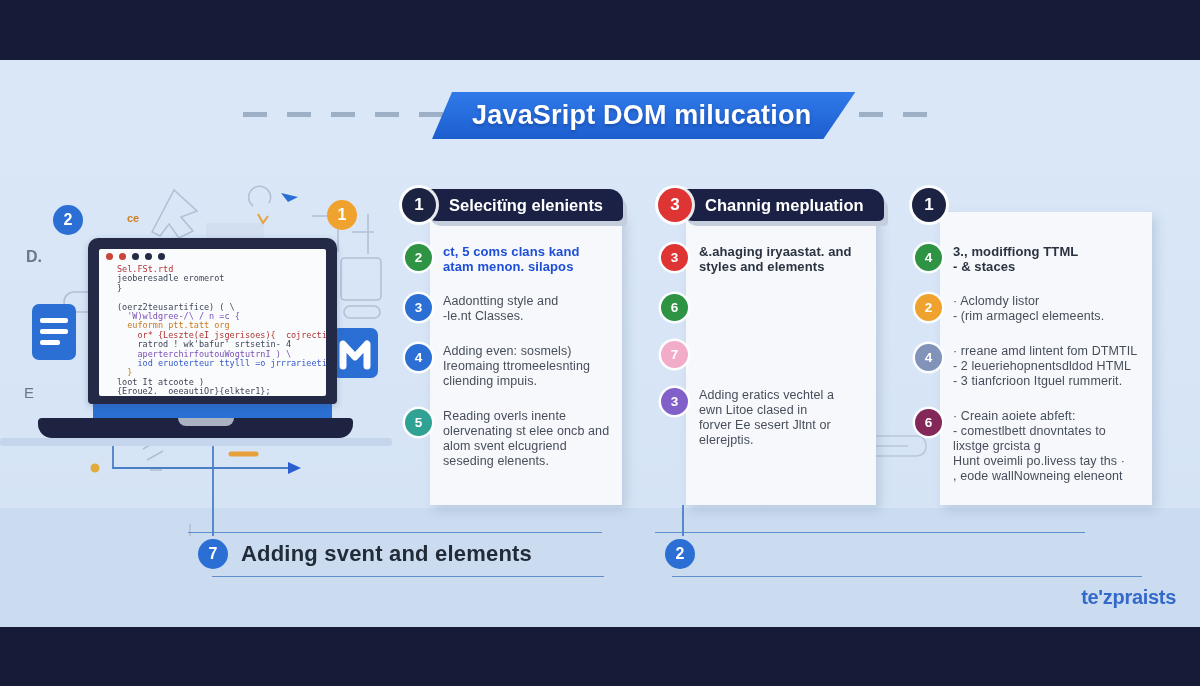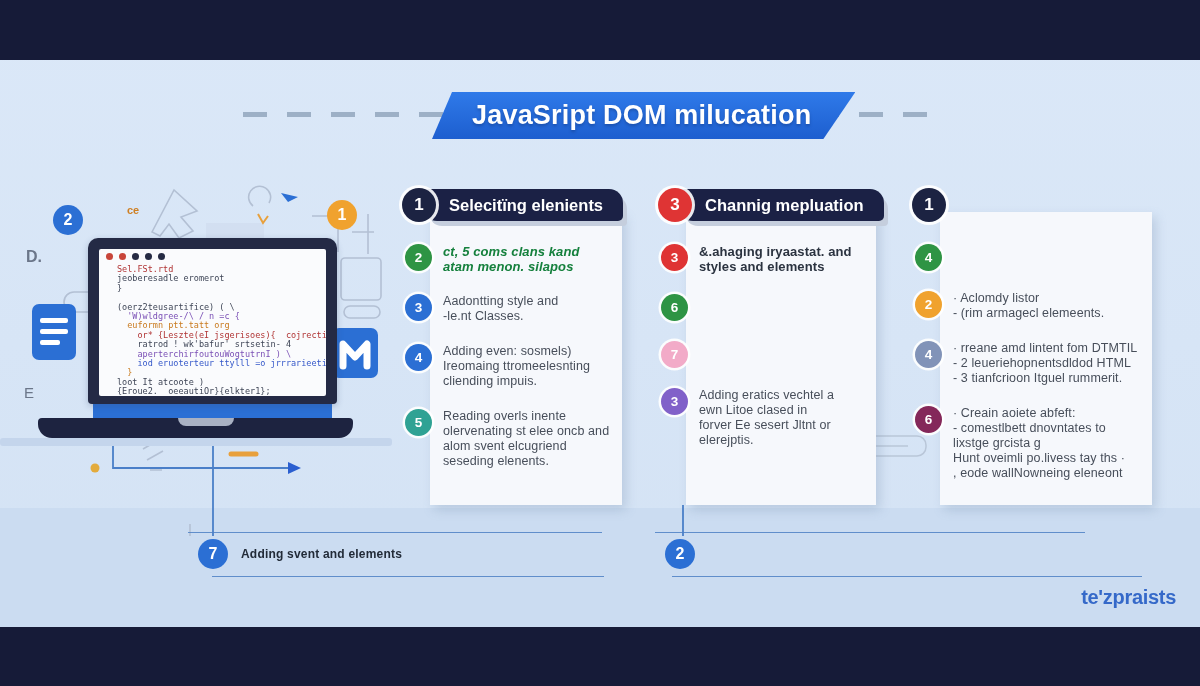--- a/index.html
+++ b/index.html
@@ -45,21 +45,21 @@
   .mini-blue{left:53px;top:205px;background:#2b6fd4;}
   .mini-orange{left:327px;top:200px;background:#f0a22e;}
   .tile{position:absolute;border-radius:7px;background:#2b6fd4;z-index:1;}
   .tile-list{left:32px;top:304px;width:44px;height:56px;}
   .tile-list i{display:block;height:5px;background:#fff;border-radius:2px;margin:0 8px;}
   .tile-list i:nth-child(1){margin-top:14px;} .tile-list i+i{margin-top:6px;} .tile-list i:nth-child(3){margin-right:16px;}
   .tile-mail{left:332px;top:328px;width:46px;height:50px;}
   .letter{position:absolute;color:#6b7689;z-index:1;font-weight:bold;}
   .letter-d{left:26px;top:248px;font-size:16px;}
   .letter-e{left:24px;top:384px;font-size:15px;font-weight:normal;}
-  .letter-ce{left:127px;top:204px;font-size:11px;color:#cf8024;}
+  .letter-ce{left:127px;top:212px;font-size:11px;color:#cf8024;}
   
   .column{position:absolute;top:212px;height:293px;background:#f6f8fc;z-index:2;
     box-shadow:4px 5px 10px rgba(110,135,170,.28);}
   .column[data-col="0"]{left:430px;width:192px;}
   .column[data-col="1"]{left:686px;width:190px;}
   .column[data-col="2"]{left:940px;width:212px;}
   .col-header{position:absolute;left:-28px;top:-24px;display:flex;align-items:center;z-index:3;}
   .col-badge{width:34px;height:34px;border-radius:50%;background:#1c2342;color:#fff;z-index:1;
     display:flex;align-items:center;justify-content:center;font-weight:bold;font-size:17px;
     box-shadow:0 0 0 3px rgba(255,255,255,.9);}
@@ -78,21 +78,21 @@
   .row-left{left:188px;width:418px;}
   .row-right{left:655px;width:488px;}
   .row-line{height:0;border-top:1.6px solid #4d80c4;opacity:.85;}
   .row-left .row-line.top{width:414px;}
   .row-left .row-line.bot{width:392px;margin-left:24px;}
   .row-right .row-line.top{width:430px;}
   .row-right .row-line.bot{width:470px;margin-left:17px;}
   .row-content{display:flex;align-items:center;gap:13px;margin:6px 0 7px 10px;}
   .row-circle{width:30px;height:30px;border-radius:50%;background:#2b6fd4;color:#fff;
     display:flex;align-items:center;justify-content:center;font-weight:bold;font-size:16px;}
-  .row-label{font-weight:bold;font-size:12px;color:#222b38;letter-spacing:.2px;}
+  .row-label{font-weight:bold;font-size:22px;color:#222b38;letter-spacing:.2px;}
   
   .watermark{position:absolute;left:1046px;top:586px;width:130px;text-align:right;z-index:3;
     color:#3569c9;font-weight:bold;font-size:20px;letter-spacing:-.3px;}
 </style>
 </head>
 <body>
 
 <div id="stage">
 
   <div class="band-lower"></div>
@@ -167,21 +167,21 @@
   <div class="letter letter-ce">ce</div>
 
   <section class="column" data-col="0">
     <div class="col-header">
       <span class="col-badge" data-col="0" style="background: rgb(28, 35, 66);">1</span>
       <span class="col-pill">Selecitïng elenients</span>
     </div>
     <div class="items">
         <div class="item-row">
           <span class="item-badge" style="background: rgb(46, 148, 68);">2</span>
-          <p class="item-text bold" style="color: #15803d; font-style: italic;">ct, 5 coms clans kand
+          <p class="item-text bold" style="color: #1d4ed8;">ct, 5 coms clans kand
 atam menon. silapos</p>
         </div>
         <div class="item-row">
           <span class="item-badge" style="background: rgb(43, 111, 212);">3</span>
           <p class="item-text">Aadontting style and
 -le.nt Classes.</p>
         </div>
         <div class="item-row">
           <span class="item-badge" style="background: rgb(43, 111, 212);">4</span>
           <p class="item-text">Adding even: sosmels)
@@ -225,20 +225,22 @@
       </div>
   </section>
 
   <section class="column" data-col="2">
     <div class="col-header">
       <span class="col-badge" data-col="2" style="background: rgb(28, 35, 66);">1</span>
     </div>
     <div class="items">
         <div class="item-row">
           <span class="item-badge" style="background: rgb(46, 148, 68);">4</span>
+          <p class="item-text bold">3., modiffiong TTML
+- &amp; staces</p>
         </div>
         <div class="item-row">
           <span class="item-badge" style="background: rgb(240, 162, 46);">2</span>
           <p class="item-text">· Aclomdy listor
 - (rim armagecl elemeents.</p>
         </div>
         <div class="item-row">
           <span class="item-badge" style="background: rgb(129, 147, 184);">4</span>
           <p class="item-text">· rreane amd lintent fom DTMTIL
 - 2 leueriehopnentsdldod HTML

